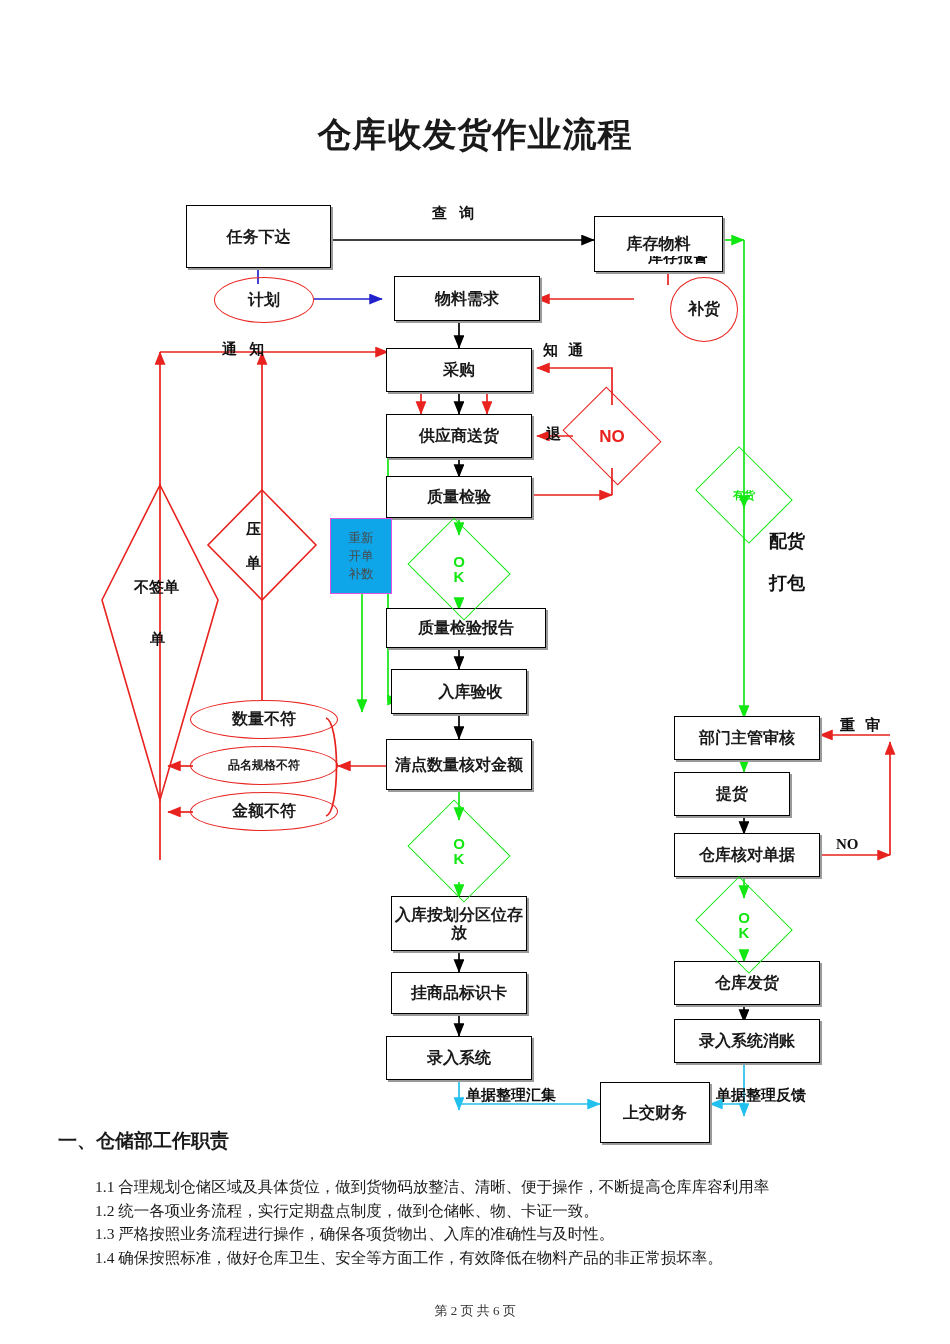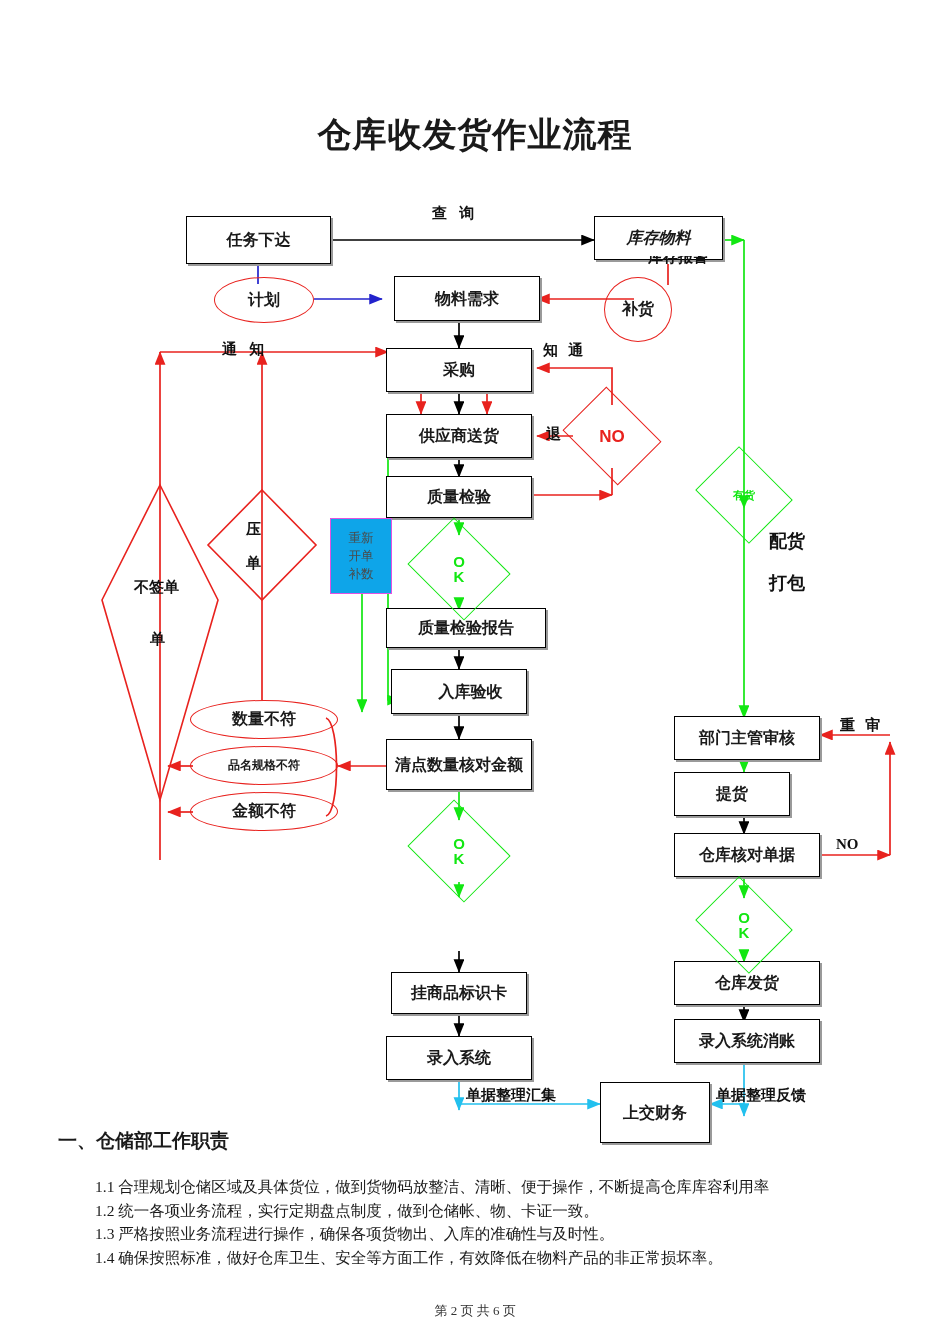--- a/index.html
+++ b/index.html
@@ -162,42 +162,43 @@
 
       <path d="M744,1062 L744,1116" stroke="#22c0ee" marker-end="url(#ah-c)"></path>
       <path d="M744,1104 L710,1104" stroke="#22c0ee" marker-end="url(#ah-c)"></path>
     </g>
 
     <path d="M160,485 L218,600 L160,800 L102,600 Z" fill="none" stroke="#e8221e" stroke-width="1.6"></path>
 
     <path d="M262,490 L316,545 L262,600 L208,545 Z" fill="none" stroke="#e8221e" stroke-width="1.6"></path>
   </svg>
 
-  <div class="pbox sh" style="left:186px;top:216px;width:145px;height:48px;">任务下达</div>
-
-  <div class="pbox sh" style="left:594px;top:216px;width:129px;height:44px;font-style:italic;">库存物料</div>
+  <div class="pbox sh" style="left:186px;top:205px;width:145px;height:63px;">任务下达</div>
+
+  <div class="pbox sh" style="left:594px;top:216px;width:129px;height:56px;">库存物料</div>
 
   <div class="ell" style="left:214px;top:277px;width:100px;height:46px;">计划</div>
 
   <div class="pbox sh" style="left:382px;top:276px;width:146px;height:45px;margin-left:12px;">物料需求</div>
 
-  <div class="ell" style="left:604px;top:277px;width:68px;height:65px;text-align:right;">补货</div>
+  <div class="ell" style="left:670px;top:277px;width:68px;height:65px;text-align:right;">补货</div>
 
   <div class="pbox sh" style="left:386px;top:348px;width:146px;height:44px;">采购</div>
 
   <div class="pbox sh" style="left:386px;top:414px;width:146px;height:44px;">供应商送货</div>
 
   <div class="pbox sh" style="left:386px;top:476px;width:146px;height:42px;">质量检验</div>
 
   <div class="pbox sh" style="left:386px;top:608px;width:160px;height:40px;">质量检验报告</div>
 
   <div class="pbox sh" style="left:391px;top:669px;width:136px;height:45px;padding-left:23px;">入库验收</div>
 
   <div class="pbox sh" style="left:386px;top:739px;width:146px;height:51px;">清点数量核对金额</div>
 
+  <div class="pbox sh" style="left:391px;top:896px;width:136px;height:55px;">入库按划分区位存放</div>
 
   <div class="pbox sh" style="left:391px;top:972px;width:136px;height:42px;">挂商品标识卡</div>
 
   <div class="pbox sh" style="left:386px;top:1036px;width:146px;height:44px;">录入系统</div>
 
   <div class="pbox sh" style="left:600px;top:1082px;width:110px;height:61px;">上交财务</div>
 
   <div class="pbox sh" style="left:674px;top:716px;width:146px;height:44px;">部门主管审核</div>
 
   <div class="pbox sh" style="left:674px;top:772px;width:116px;height:44px;">提货</div>

